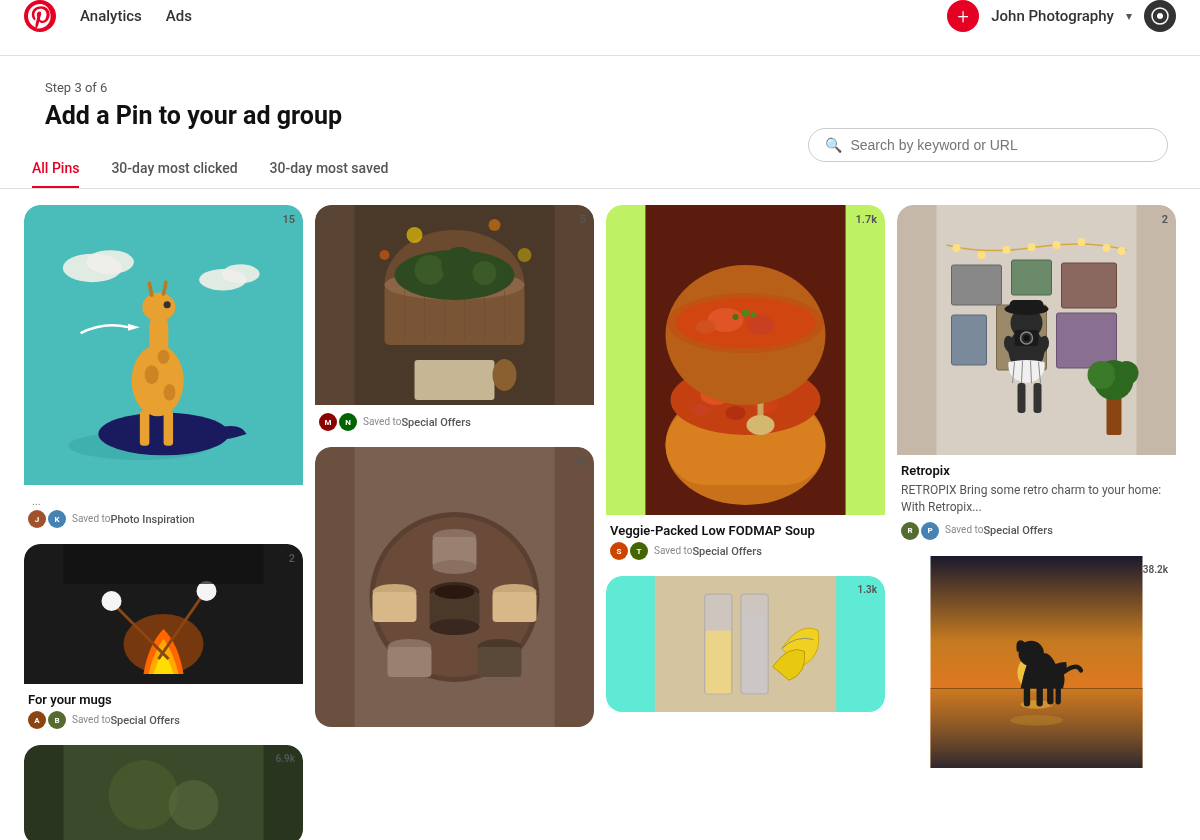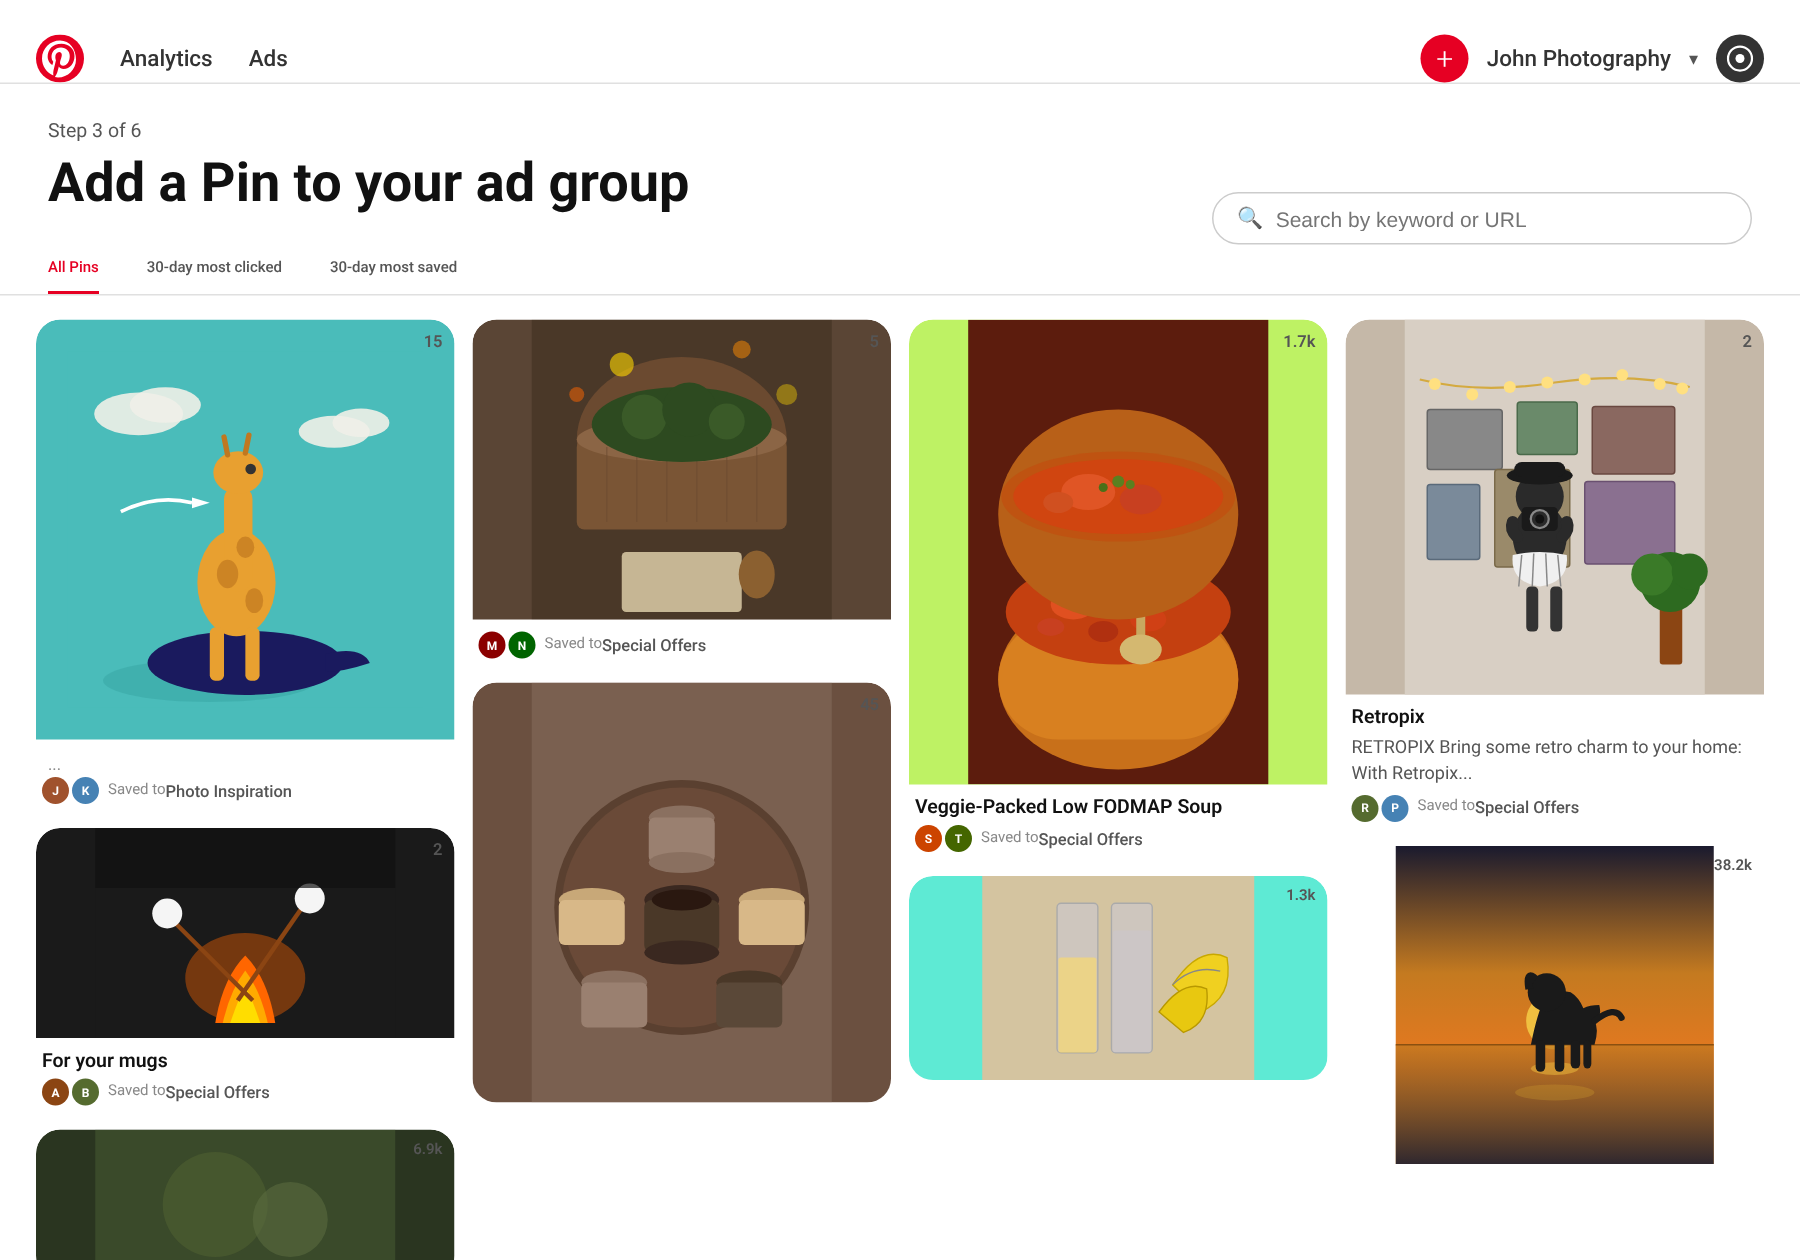--- a/index.html
+++ b/index.html
@@ -1,21 +1,21 @@
 <!DOCTYPE html>
 <html><head>
   <meta charset="utf-8">
   <style>
     * { box-sizing: border-box; margin: 0; padding: 0; }
     body { font-family: -apple-system, BlinkMacSystemFont, 'Segoe UI', Roboto, sans-serif; background: #fff; color: #333; }
 
     
     .header {
       display: flex;
-      align-items: flex-end;
+      align-items: flex-start;
       padding: 0 24px;
       height: 56px;
       border-bottom: 1px solid #e0e0e0;
       position: relative;
     }
     .header-left { display: flex; align-items: center; gap: 24px; }
     .pinterest-logo { width: 32px; height: 32px; }
     .nav-link {
       font-size: 15px;
       font-weight: 500;
@@ -38,23 +38,23 @@
     .chevron { font-size: 12px; color: #555; cursor: pointer; }
     .settings-icon {
       width: 32px; height: 32px;
       border-radius: 50%;
       background: #333;
       display: flex; align-items: center; justify-content: center;
       cursor: pointer;
     }
 
     
-    .page-content { padding: 24px 32px 0 32px; }
+    .page-content { padding: 24px 32px 0 45px; }
     .step-label { font-size: 13px; color: #555; margin-bottom: 6px; }
-    .page-title { font-size: 36px; font-weight: 700; color: #111; margin-bottom: 20px; }
+    .page-title { font-size: 25px; font-weight: 700; color: #111; margin-bottom: 20px; }
 
     
     .search-area {
       position: absolute;
       right: 32px;
       top: 72px;
     }
     .search-box {
       display: flex;
       align-items: center;
@@ -74,21 +74,21 @@
 
     
     .tabs-bar {
       display: flex;
       gap: 32px;
       border-bottom: 1px solid #e0e0e0;
       padding: 0 32px;
       margin-top: 8px;
     }
     .tab {
-      font-size: 10px;
+      font-size: 14px;
       font-weight: 500;
       padding: 10px 0;
       cursor: pointer;
       color: #555;
       border-bottom: 2px solid transparent;
     }
     .tab.active {
       color: #e60023;
       border-bottom: 2px solid #e60023;
     }

